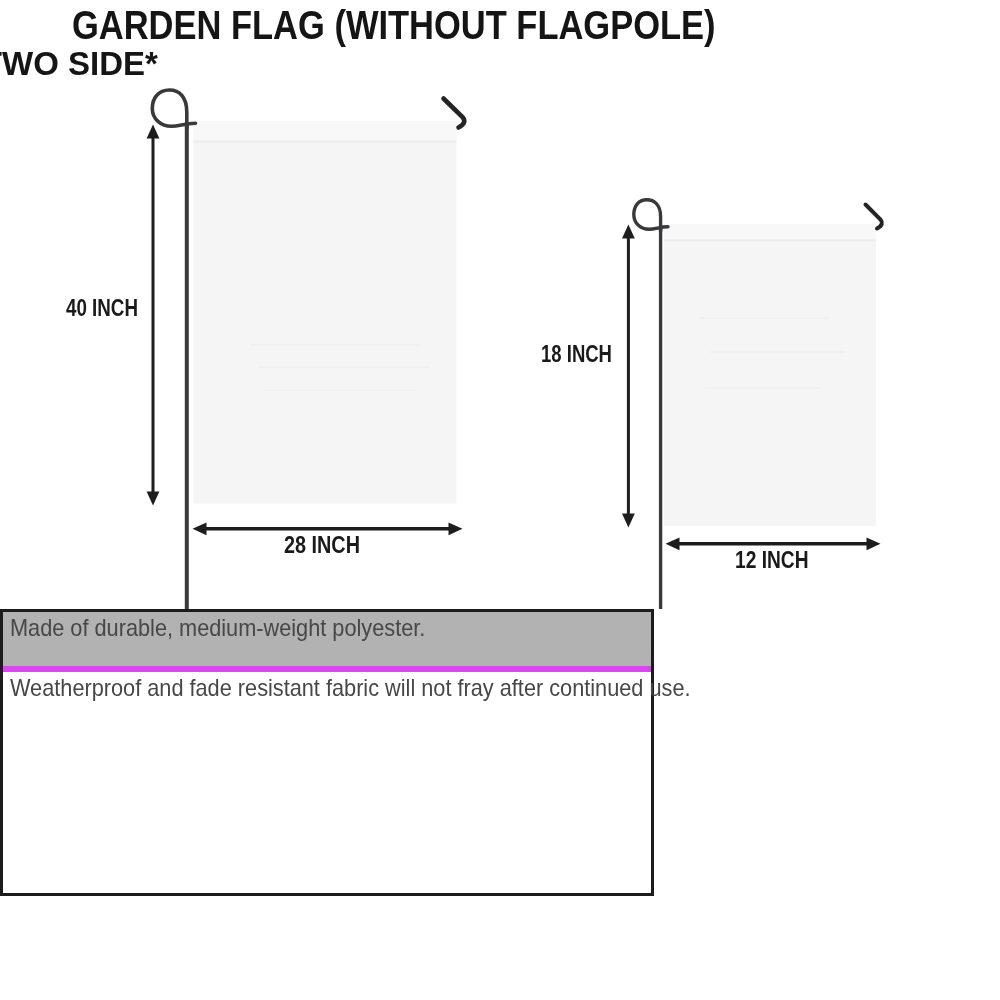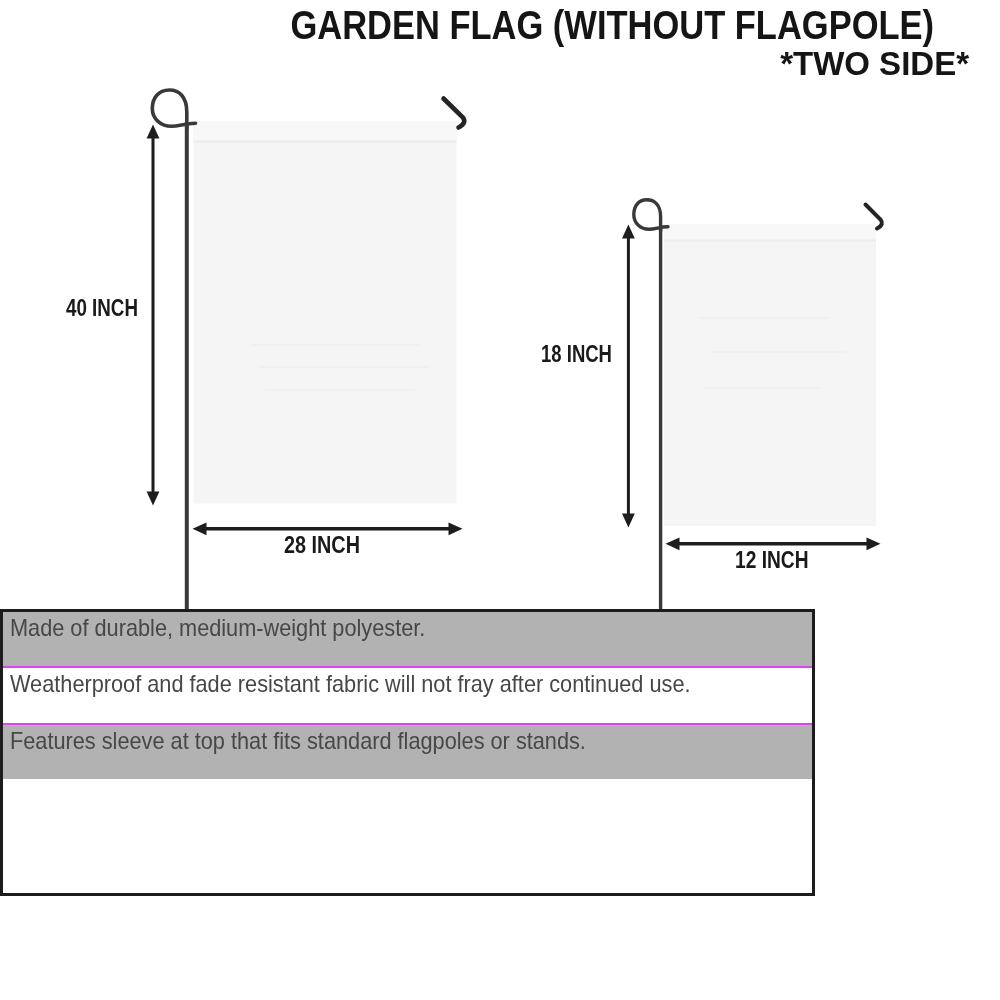--- a/index.html
+++ b/index.html
@@ -1,27 +1,27 @@
 <!DOCTYPE html>
 <html><head>
 <meta charset="utf-8">
 <style>
   html,body{margin:0;padding:0;background:#ffffff;}
   body{width:1000px;height:1000px;position:relative;overflow:hidden;
        font-family:"Liberation Sans", sans-serif;}
-  .title{position:absolute;left:0;top:0;width:1000px;text-align:right;
+  .title{position:absolute;left:0;top:0;width:1000px;text-align:left;
          color:#151515;font-weight:bold;}
   .t1{font-size:40px;line-height:44px;transform:translateX(3px) scaleX(0.862);transform-origin:center;}
   .t2{font-size:33px;line-height:34px;position:relative;left:-31px;top:0px;}
-  .tbl{position:absolute;left:0px;top:609px;width:815px;height:287px;
+  .tbl{position:absolute;left:0px;top:609px;width:654px;height:287px;
        box-sizing:border-box;border:3px solid #1c1c1c;background:#fff;}
   .row{box-sizing:border-box;height:53.8px;padding:2px 0 0 7px;
        font-size:24px;color:#474747;}
   .row span{display:inline-block;transform:scaleX(0.905);transform-origin:0 0;white-space:nowrap;}
-  .row+.row{border-top:2px solid #d946ef;height:56.8px;}
+  .row+.row{border-top:6px solid #d946ef;height:56.8px;}
   .g{background:#b2b2b2;}
 </style>
 </head>
 <body>
 
 <div class="title" style="top:3px;">
   <div class="t1">GARDEN FLAG (WITHOUT FLAGPOLE)</div>
   <div class="t2">*TWO SIDE*</div>
 </div>
 
@@ -97,16 +97,15 @@
 
   <text x="735" y="567.5" font-size="23" font-weight="bold" fill="#1a1a1a" textLength="73.5" lengthAdjust="spacingAndGlyphs">12 INCH</text>
 </svg>
 
 <div class="tbl">
 
   <div class="row g"><span>Made of durable, medium-weight polyester.</span></div>
 
   <div class="row"><span>Weatherproof and fade resistant fabric will not fray after continued use.</span></div>
 
-  <div class="row g"><span>Features sleeve at top that fits standard flagpoles or stands.</span></div>
 
 
 </div>
 
 </body></html>

